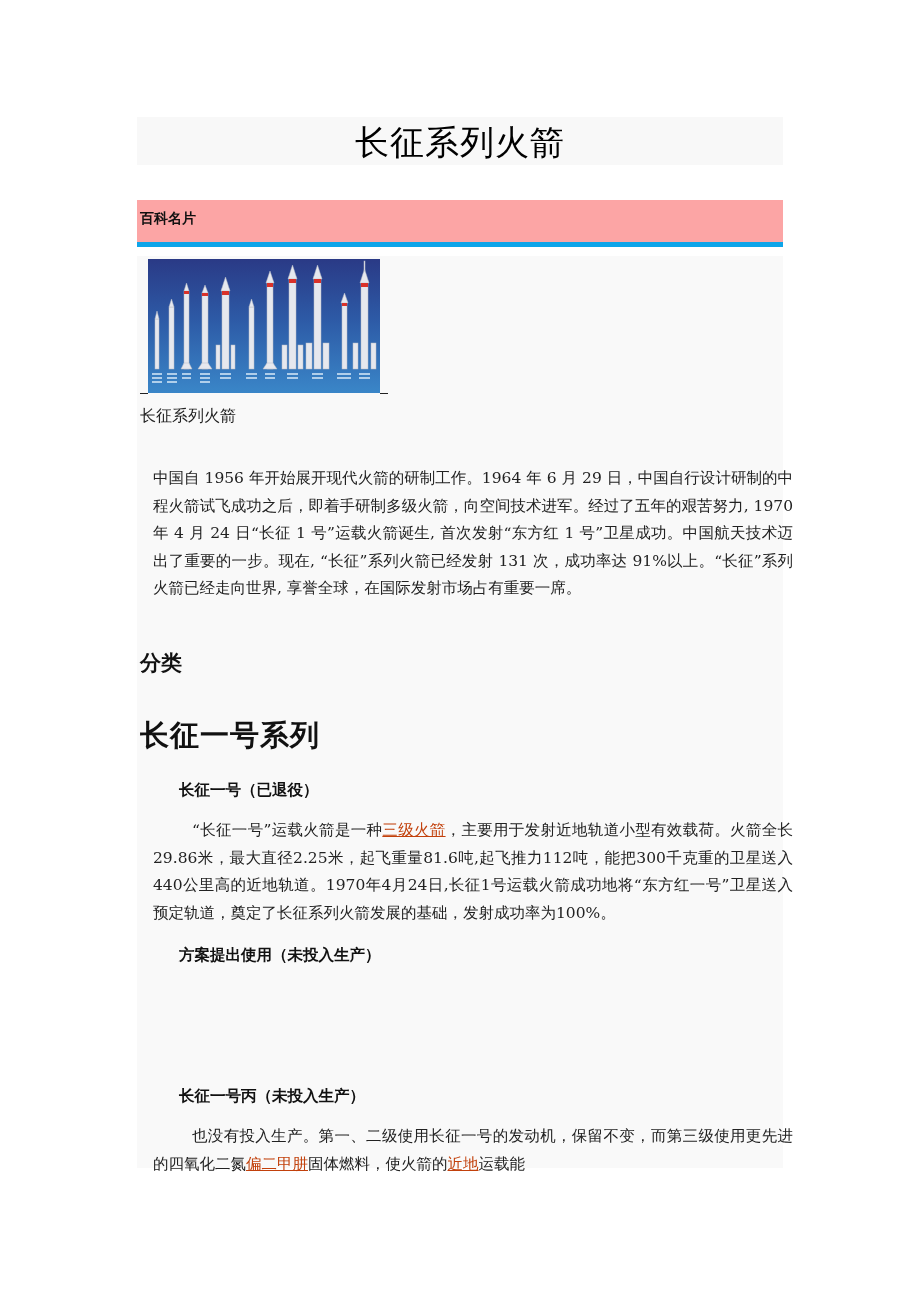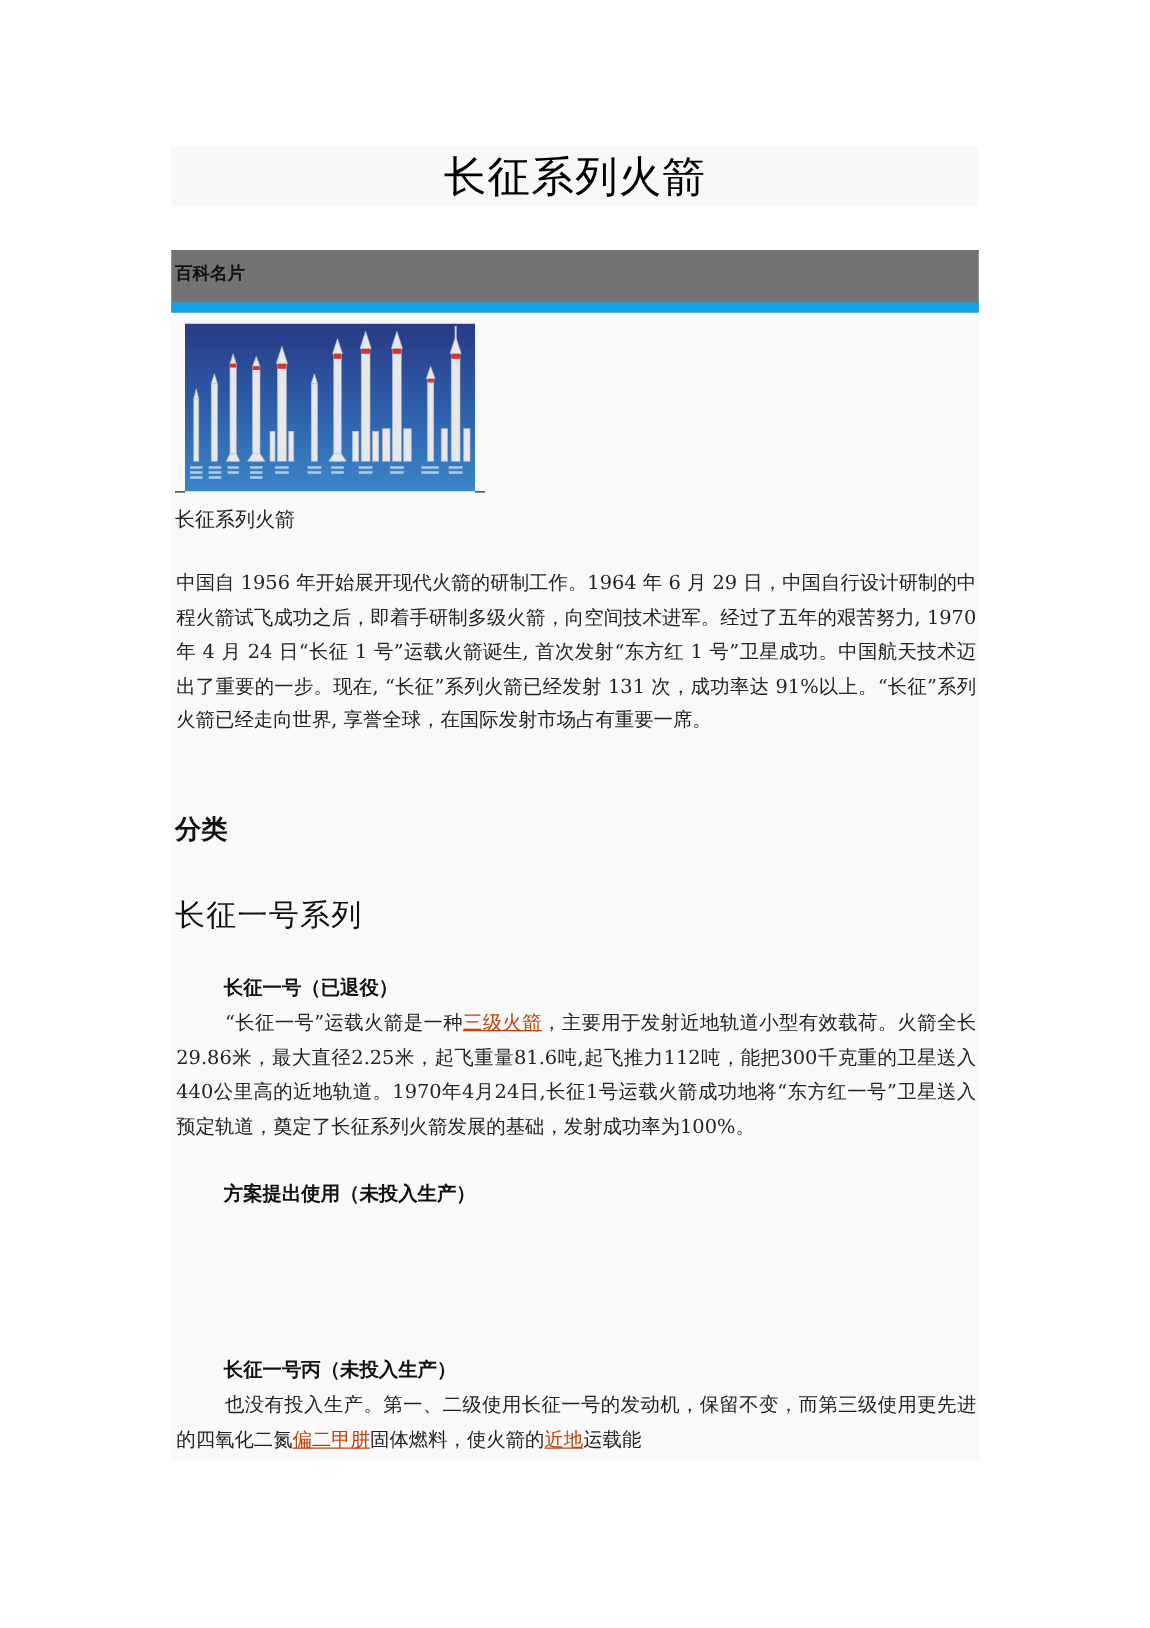--- a/index.html
+++ b/index.html
@@ -2,36 +2,36 @@
 <html><head>
 <meta charset="utf-8">
 <style>
   html, body { margin: 0; padding: 0; background: #ffffff; }
   body { width: 920px; height: 1302px; position: relative; overflow: hidden;
          font-family: "DejaVu Serif", "Liberation Serif", serif; color: #111; }
   .col { position: absolute; left: 137px; width: 646px; }
   .title-block { top: 117px; height: 48px; background: #f8f8f8; text-align: center; }
   .title-block h1 { margin: 0; font-family: "DejaVu Sans", "Liberation Sans", sans-serif;
     font-weight: normal; font-size: 34px; line-height: 50px; letter-spacing: 1px; color: #000; }
-  .card-block { top: 200px; height: 42px; background: #737373; border-bottom: 8px solid #0ea5e9; }
+  .card-block { top: 200px; height: 42px; background: #fca5a5; border-bottom: 5px solid #0ea5e9; }
   .card-block span { position: absolute; left: 3px; top: 10px; font-family: "DejaVu Sans", "Liberation Sans", sans-serif;
     font-weight: bold; font-size: 14px; color: #111; }
   .main-block { top: 256px; height: 912px; background: #f9f9f9; }
   .figure { position: absolute; left: 11px; top: 3px; width: 232px; height: 134px;
     background: linear-gradient(180deg, #2a3a86 0%, #2d5aa6 45%, #3a86c8 100%); overflow: hidden; }
   .figure svg { position: absolute; left: 0; top: 0; }
   .fig-tick { position: absolute; top: 137px; height: 1px; width: 8px; background: #222; }
   .caption { position: absolute; left: 3px; top: 150px; font-size: 16px; color: #222;
     font-family: "DejaVu Sans", "Liberation Sans", sans-serif; }
   .para { position: absolute; left: 3px; width: 640px; font-size: 15.5px; line-height: 27.5px;
-    text-align: justify; color: #222; margin: 1px; font-family: "DejaVu Serif", "Liberation Serif", serif; }
+    text-align: justify; color: #222; margin: 13px; font-family: "DejaVu Serif", "Liberation Serif", serif; }
   .h2 { position: absolute; left: 3px; font-family: "DejaVu Sans", "Liberation Sans", sans-serif;
     color: #111; margin: 0; }
   .h2.bold { font-weight: bold; font-size: 21px; text-align: center; }
-  .h2.plain { font-weight: normal; font-size: 24px; letter-spacing: 1px; }
+  .h2.plain { font-weight: bold; font-size: 29px; letter-spacing: 1px; }
   .sub { position: absolute; left: 42px; font-family: "DejaVu Sans", "Liberation Sans", sans-serif;
     font-weight: bold; font-size: 15.5px; color: #111; }
   .indent { text-indent: 39px; }
   .u { text-decoration: underline; cursor: pointer; color: #c2410c; }
 </style>
 </head>
 <body>
 
 <div class="col title-block">
   <h1>长征系列火箭</h1>

